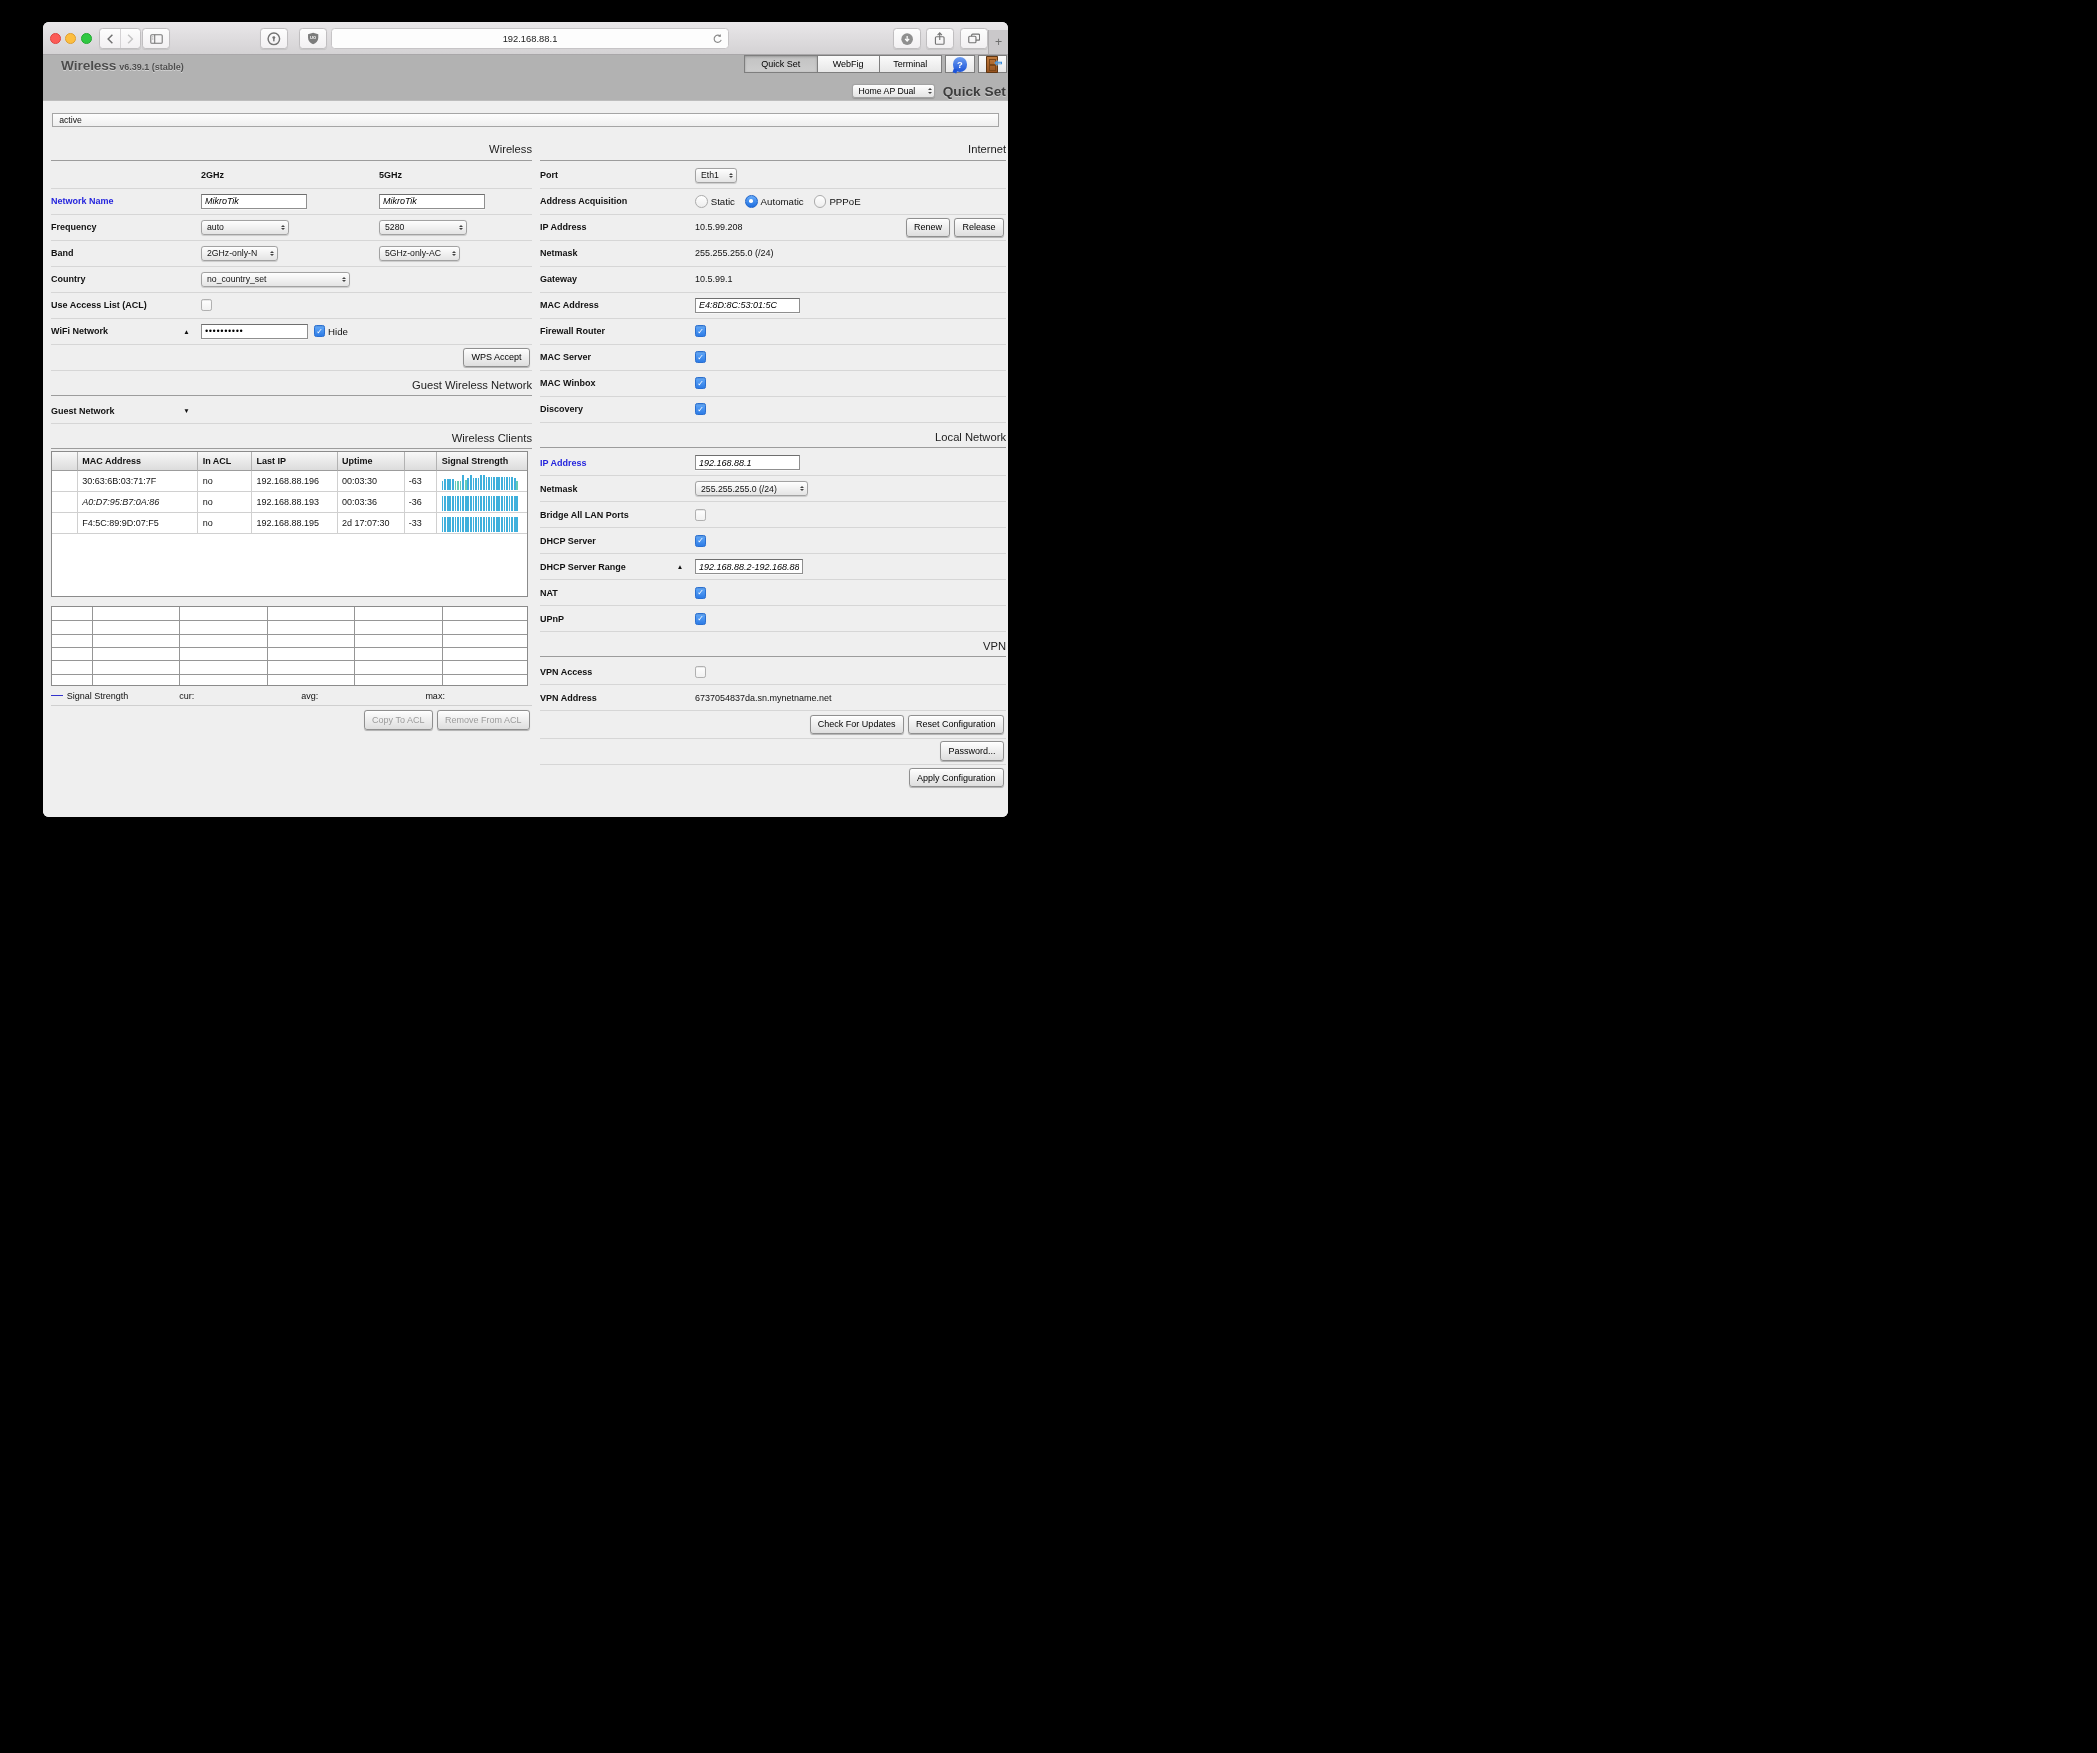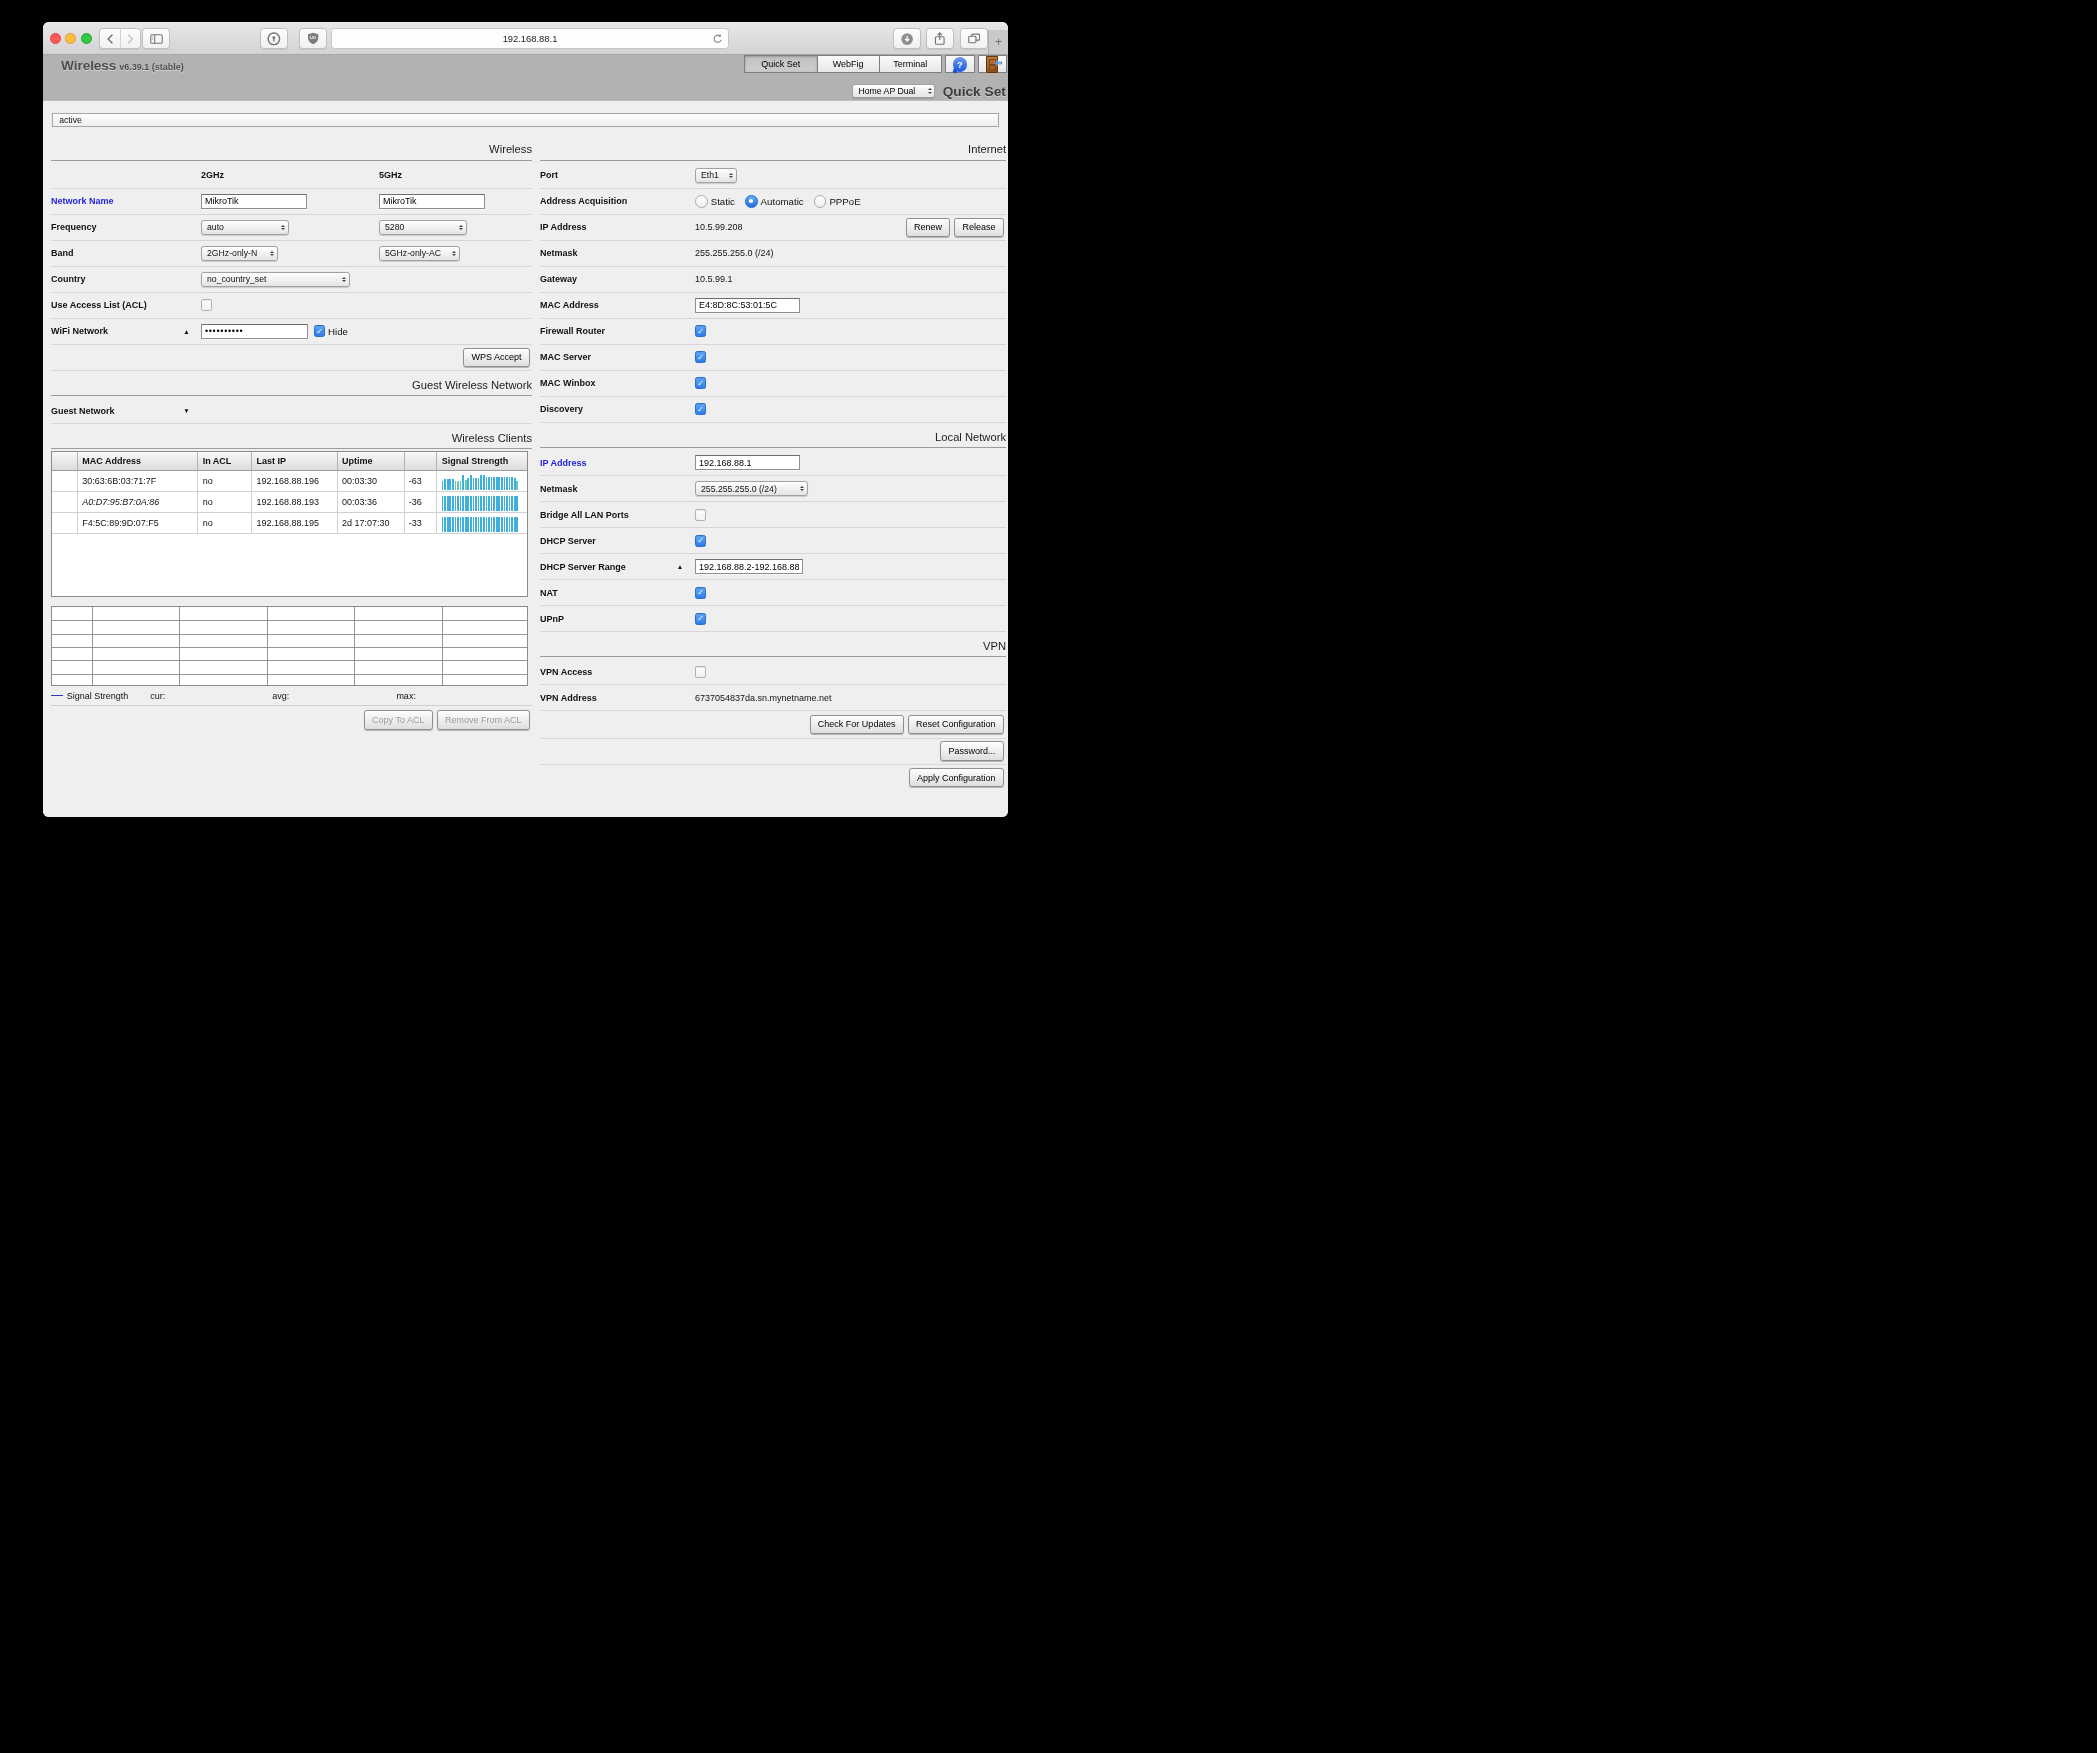--- a/index.html
+++ b/index.html
@@ -71,21 +71,21 @@
   .lbl.blue{color:#2525dd;}
   .gap{flex:none;display:flex;align-items:center;justify-content:center;}
   .col.left .gap{width:29px;}
   .col.right .gap{width:30px;}
   .c1{flex:none;width:178px;display:flex;align-items:center;}
   .colhead{font-weight:bold;}
   .caret{font-size:6.5px;color:#111;}
   
   .tinput{height:14.4px;border:0.7px solid #8f8f8f;border-top-color:#6e6e6e;background:#fff;
           font-family:"Liberation Sans",sans-serif;font-size:9px;padding:0 2.9px;box-sizing:border-box;
-          box-shadow:0 0.7px 0 rgba(255,255,255,.7);}
+          box-shadow:0 0.7px 0 rgba(255,255,255,.7);font-style:italic;}
   .msel{height:14.4px;display:inline-flex;align-items:center;border:0.7px solid #a2a2a2;border-radius:2.9px;
         background:linear-gradient(#fefefe,#e4e4e4);box-shadow:0 0.7px 0.7px rgba(0,0,0,.15);
         padding:0 2.9px 0 5px;box-sizing:border-box;justify-content:space-between;font-size:8.7px;}
   .arrows{display:flex;flex-direction:column;gap:1.4px;margin-left:4.3px;}
   .arrows i{width:0;height:0;border-left:2.5px solid transparent;border-right:2.5px solid transparent;}
   .arrows i.up{border-bottom:2.9px solid #444;}
   .arrows i.dn{border-top:2.9px solid #444;}
   .cb{width:9.4px;height:10px;border-radius:2.2px;border:0.7px solid #b0b0b0;
       background:linear-gradient(#fff,#f1f1f1);box-shadow:inset 0 0.7px 0.7px rgba(0,0,0,.12);
       display:flex;align-items:center;justify-content:center;color:transparent;font-size:8px;}
@@ -111,21 +111,21 @@
   .thead .tcell{background:linear-gradient(#f8f8f8,#dcdcdc);border-right:0.7px solid #b2b2b2;
                 border-bottom:0.7px solid #9c9c9c;font-weight:bold;height:19px;}
   .bars{display:flex;align-items:flex-end;gap:0.9px;height:16.6px;width:100%;}
   .bars i{flex:none;width:1.7px;display:block;}
   
   .chart{position:relative;width:477px;height:80px;border:1.1px solid #8b8b8b;background:#fff;
          box-sizing:border-box;margin-top:8.7px;}
   .gl{position:absolute;background:#969696;}
   .legend{height:19.5px;display:flex;align-items:center;border-bottom:0.7px solid #cfcfcf;font-size:9px;}
   .dash{width:11.5px;height:1.4px;background:#3333cc;margin-right:4.3px;}
-  .legend .l2{margin-left:22px;}
+  .legend .l2{margin-left:51px;}
   .legend .l3{margin-left:107px;}
   .legend .l4{margin-left:107px;}
   svg{display:block;}
 </style>
 </head>
 <body>
 
 <div class="window">
 
   <div class="toolbar">

